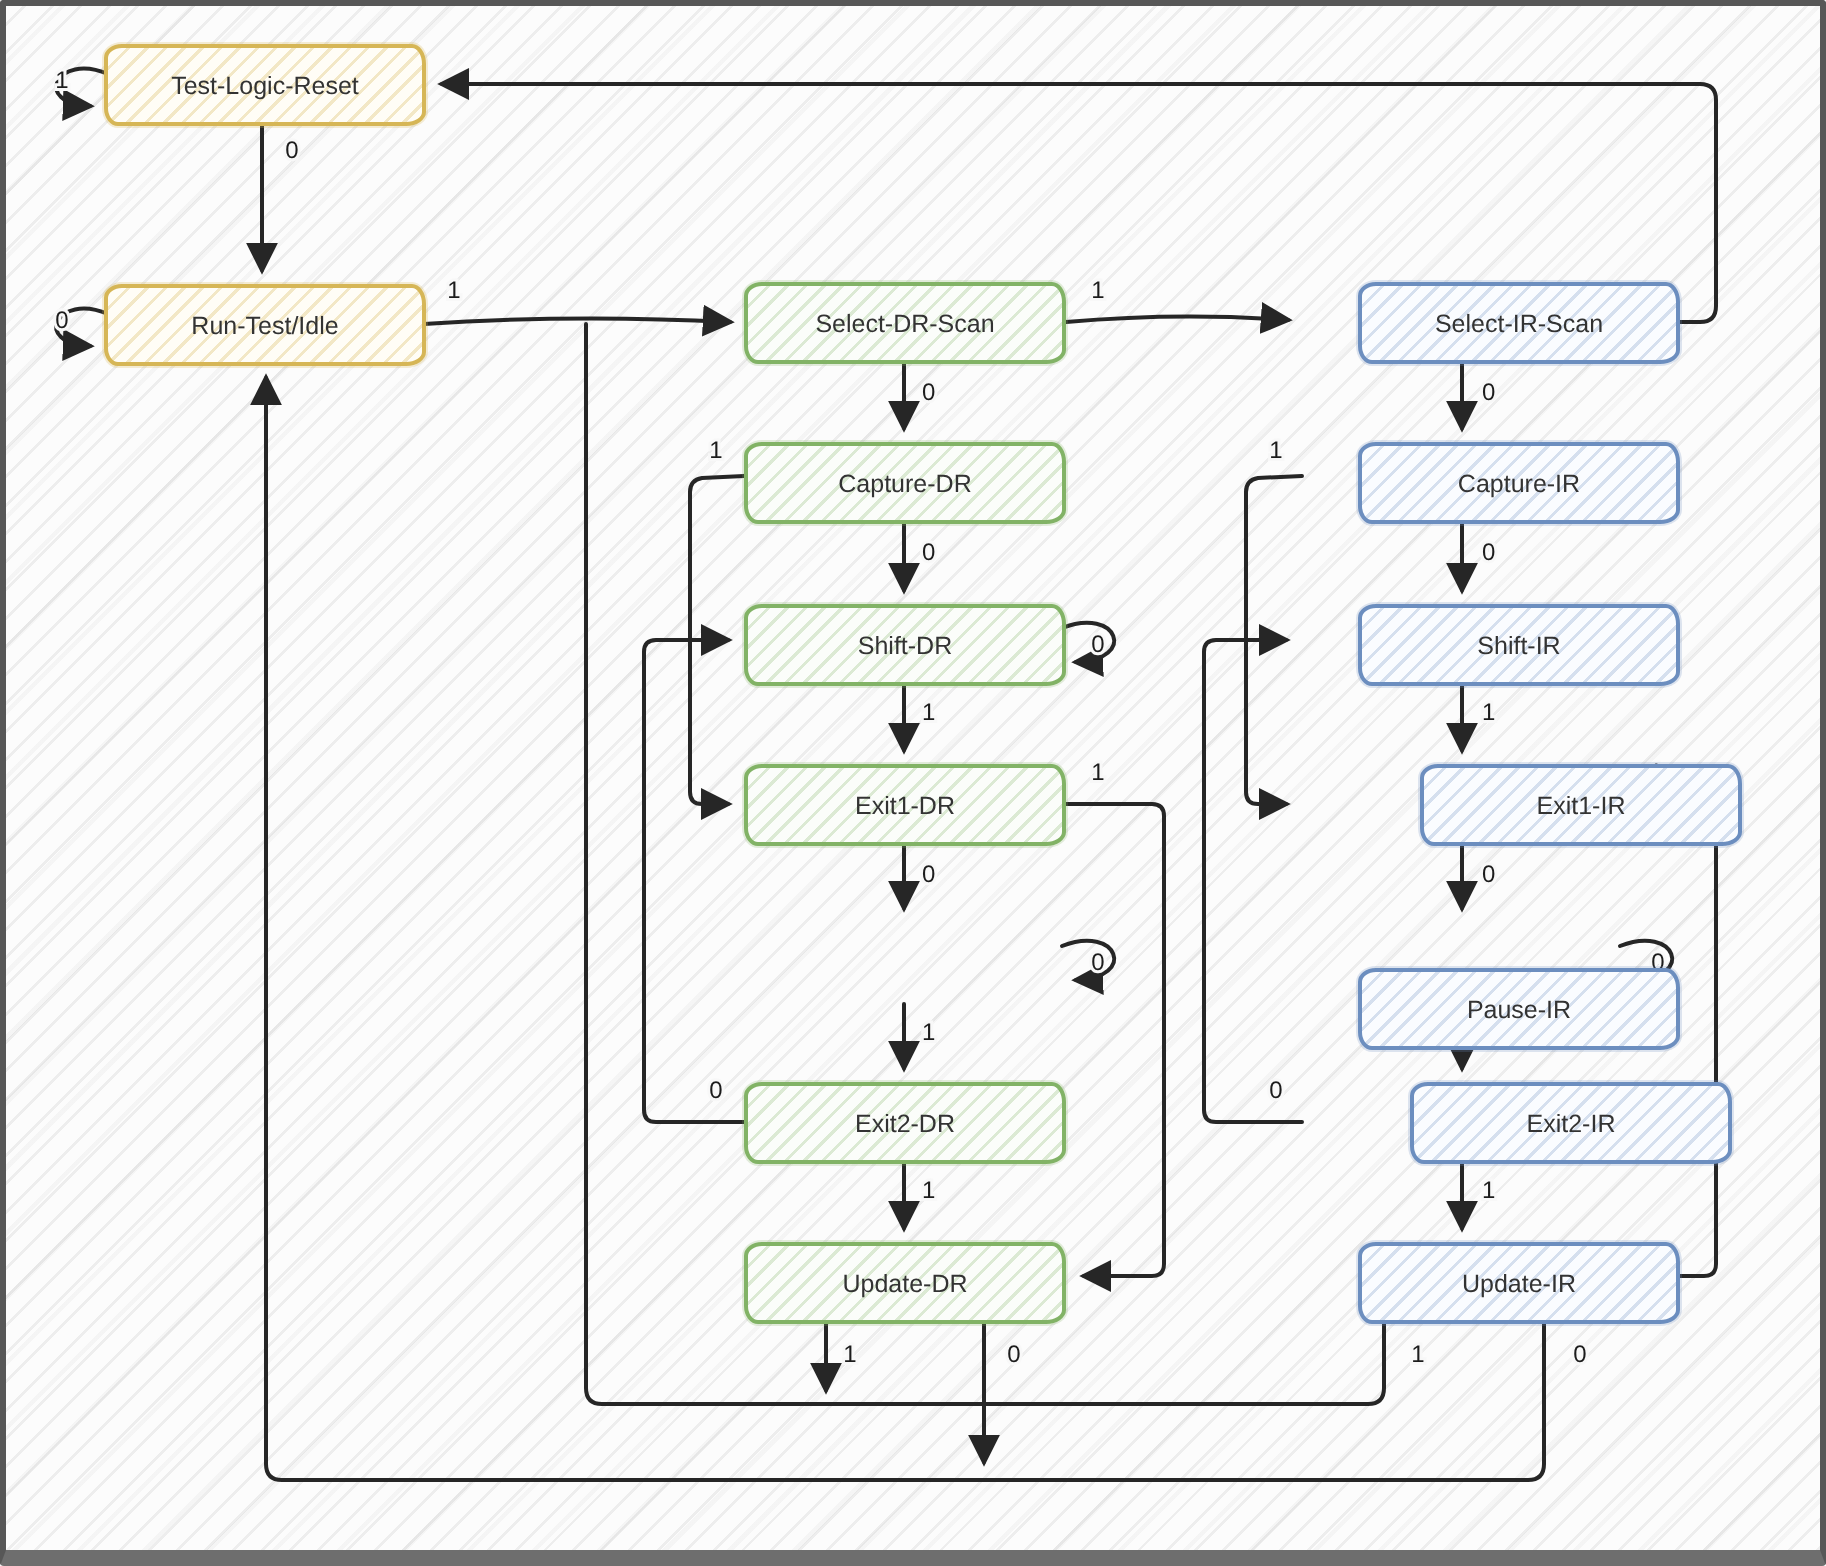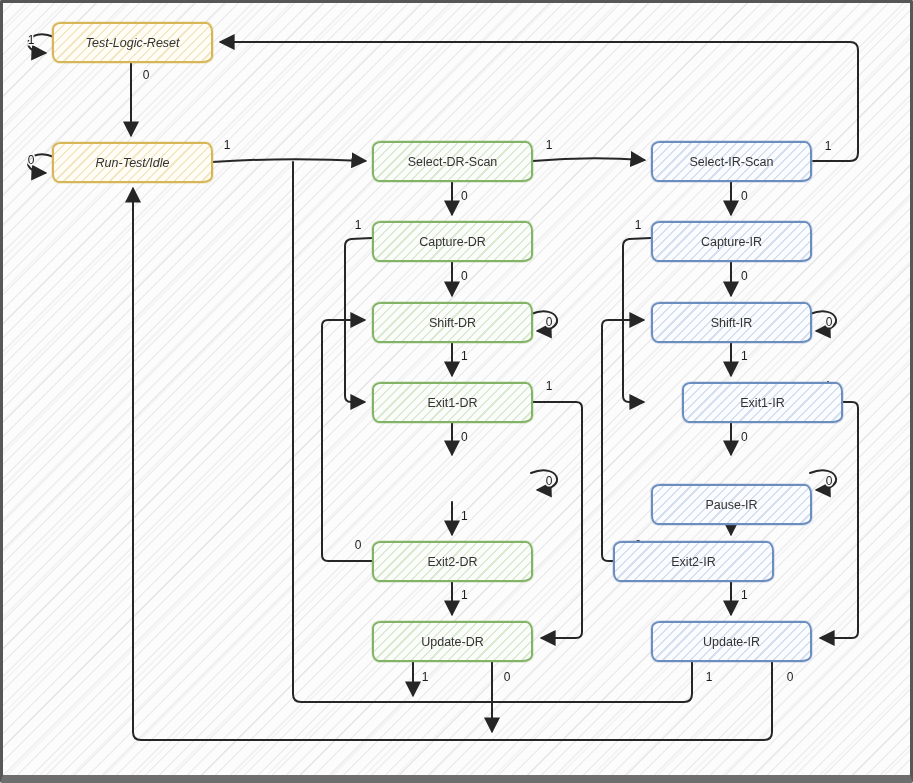--- a/index.html
+++ b/index.html
@@ -23,27 +23,27 @@
   }
   .state{
     position:absolute;width:161px;height:41px;z-index:10;box-sizing:border-box;
     display:flex;align-items:center;justify-content:center;
     font-size:12.5px;color:#333;border:2px solid;
     border-radius:9px 7px 10px 7px / 7px 10px 7px 9px;
   }
   .state span{pointer-events:none;}
   .yellow{border-color:#d6b656;
     background:#fffdf6 repeating-linear-gradient(135deg, rgba(214,182,86,0.30) 0 1.6px, transparent 1.6px 6.5px);
-    box-shadow:0 0 0 1px rgba(214,182,86,0.25);font-style:italic;}
+    box-shadow:0 0 0 1px rgba(214,182,86,0.25);}
   .green{border-color:#82b366;
     background:#fbfdfa repeating-linear-gradient(135deg, rgba(130,179,102,0.26) 0 1.6px, transparent 1.6px 6.5px);
     box-shadow:0 0 0 1px rgba(130,179,102,0.22);}
   .blue{border-color:#6c8ebf;
     background:#fafcff repeating-linear-gradient(135deg, rgba(108,142,191,0.26) 0 1.6px, transparent 1.6px 6.5px);
-    box-shadow:0 0 0 1px rgba(108,142,191,0.22);}
+    box-shadow:0 0 0 1px rgba(108,142,191,0.22);margin-left:28px;}
 </style>
 </head>
 <body>
 
 <div id="canvas">
 
   <svg class="edges" width="913" height="783" viewBox="0 0 913 783">
     <defs>
       <marker id="arw" viewBox="0 0 10 10" refX="8.5" refY="5" markerWidth="8" markerHeight="8" orient="auto-start-reverse">
         <path d="M0,0 L10,5 L0,10 z" fill="#262626"></path>
@@ -151,21 +151,21 @@
     </div>
   <div class="state blue" style="left:651px;top:302px">
       <span>Shift-IR</span>
     </div>
   <div class="state blue" style="left:682px;top:382px">
       <span>Exit1-IR</span>
     </div>
   <div class="state blue" style="left:651px;top:484px">
       <span>Pause-IR</span>
     </div>
-  <div class="state blue" style="left:613px;top:541px">
+  <div class="state blue" style="left:677px;top:541px">
       <span>Exit2-IR</span>
     </div>
   <div class="state blue" style="left:651px;top:621px">
       <span>Update-IR</span>
     </div>
 
   <div class="frame"></div>
 </div>
 
 </body></html>

